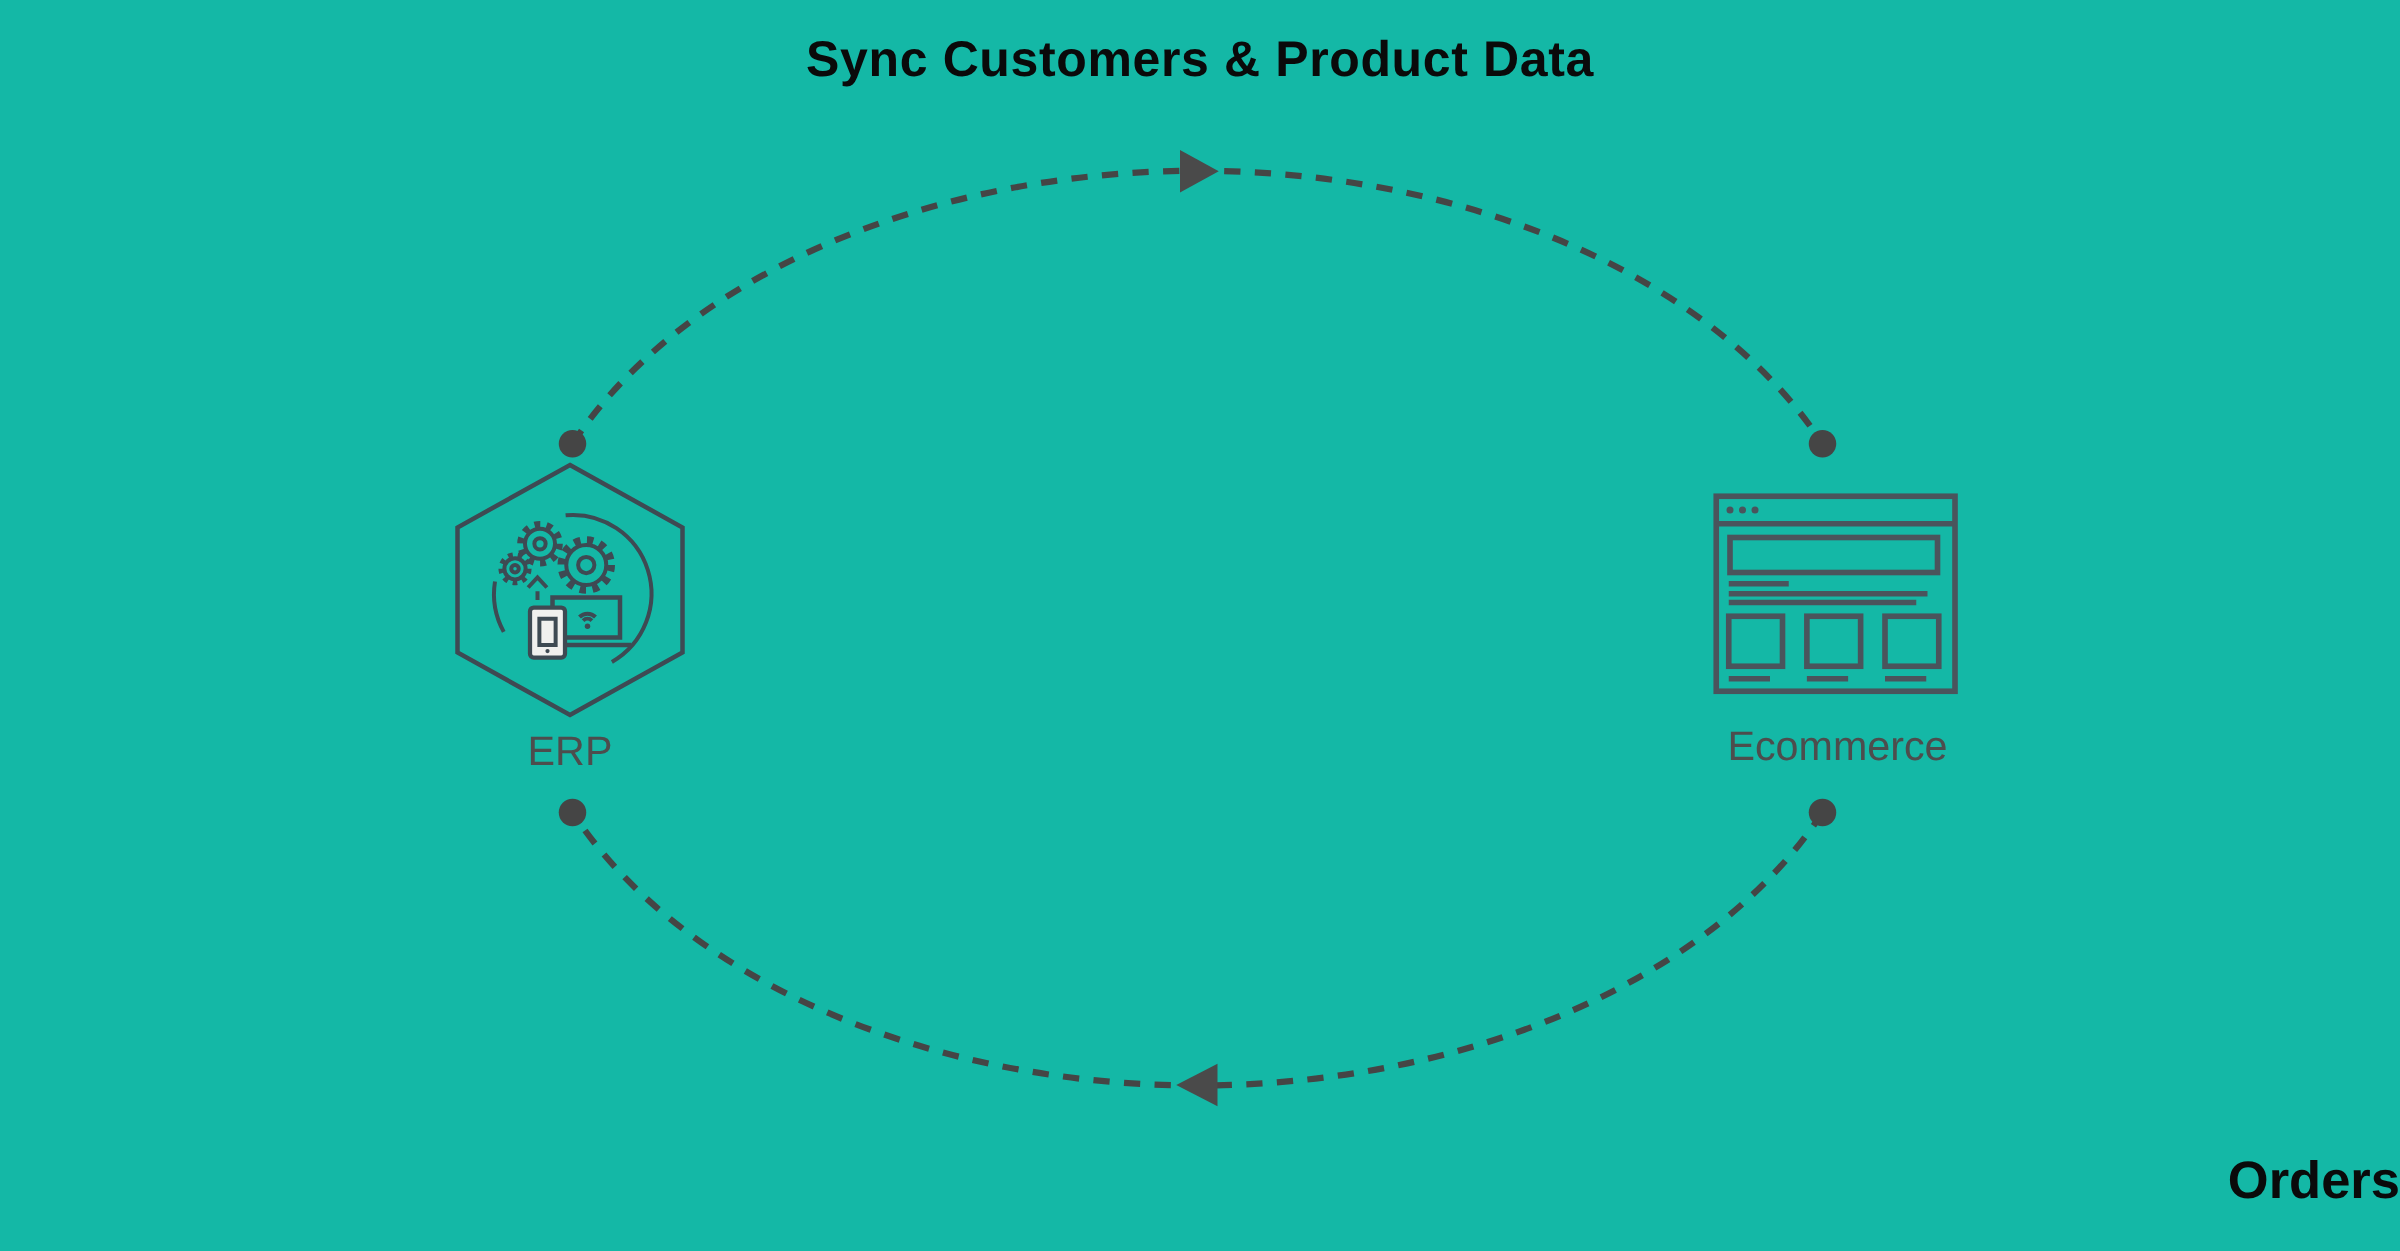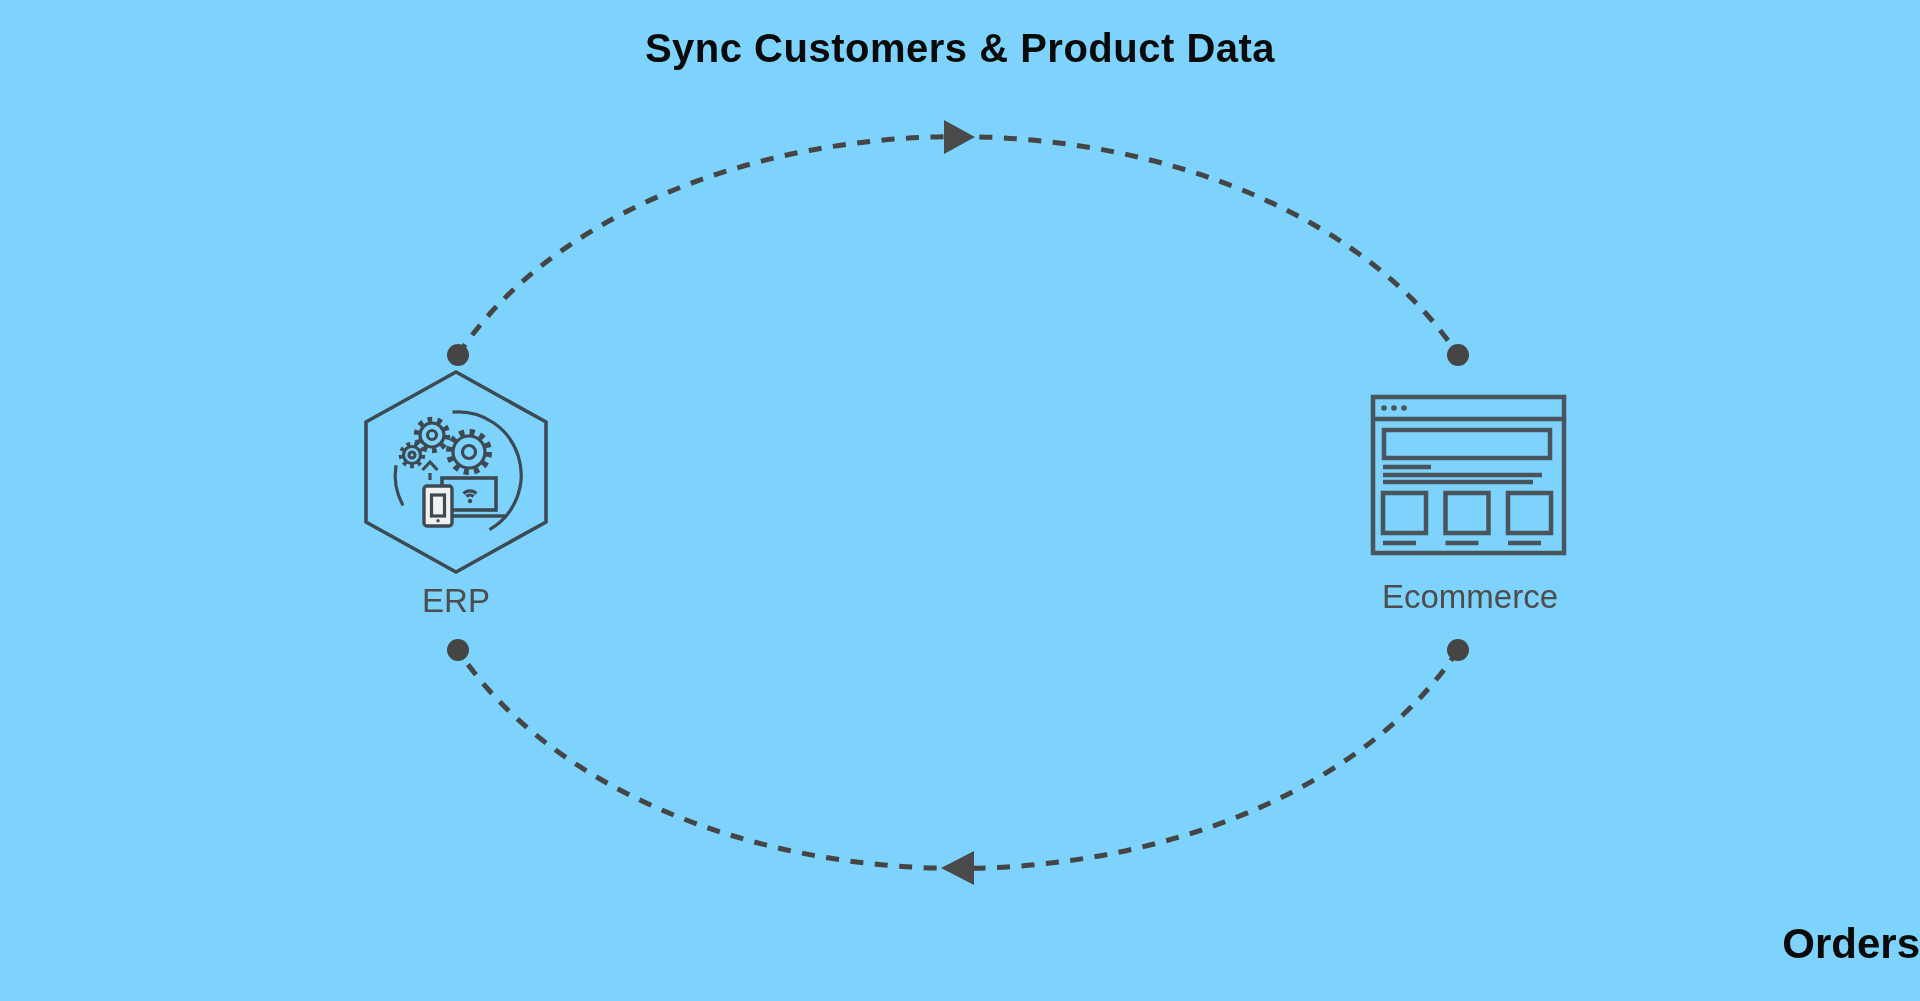--- a/index.html
+++ b/index.html
@@ -6,21 +6,21 @@
     margin: 0;
     padding: 0;
     background: #f0f0ee;
     font-family: "Liberation Sans", sans-serif;
     overflow: hidden;
   }
   .canvas {
     position: relative;
     width: 1920px;
     height: 1001px;
-    background: #7dd3fc;
+    background: #14b8a6;
   }
   .top-label {
     position: absolute;
     top: 26px;
     left: 0;
     width: 100%;
     margin: 0;
     text-align: center;
     font-size: 40px;
     font-weight: bold;

